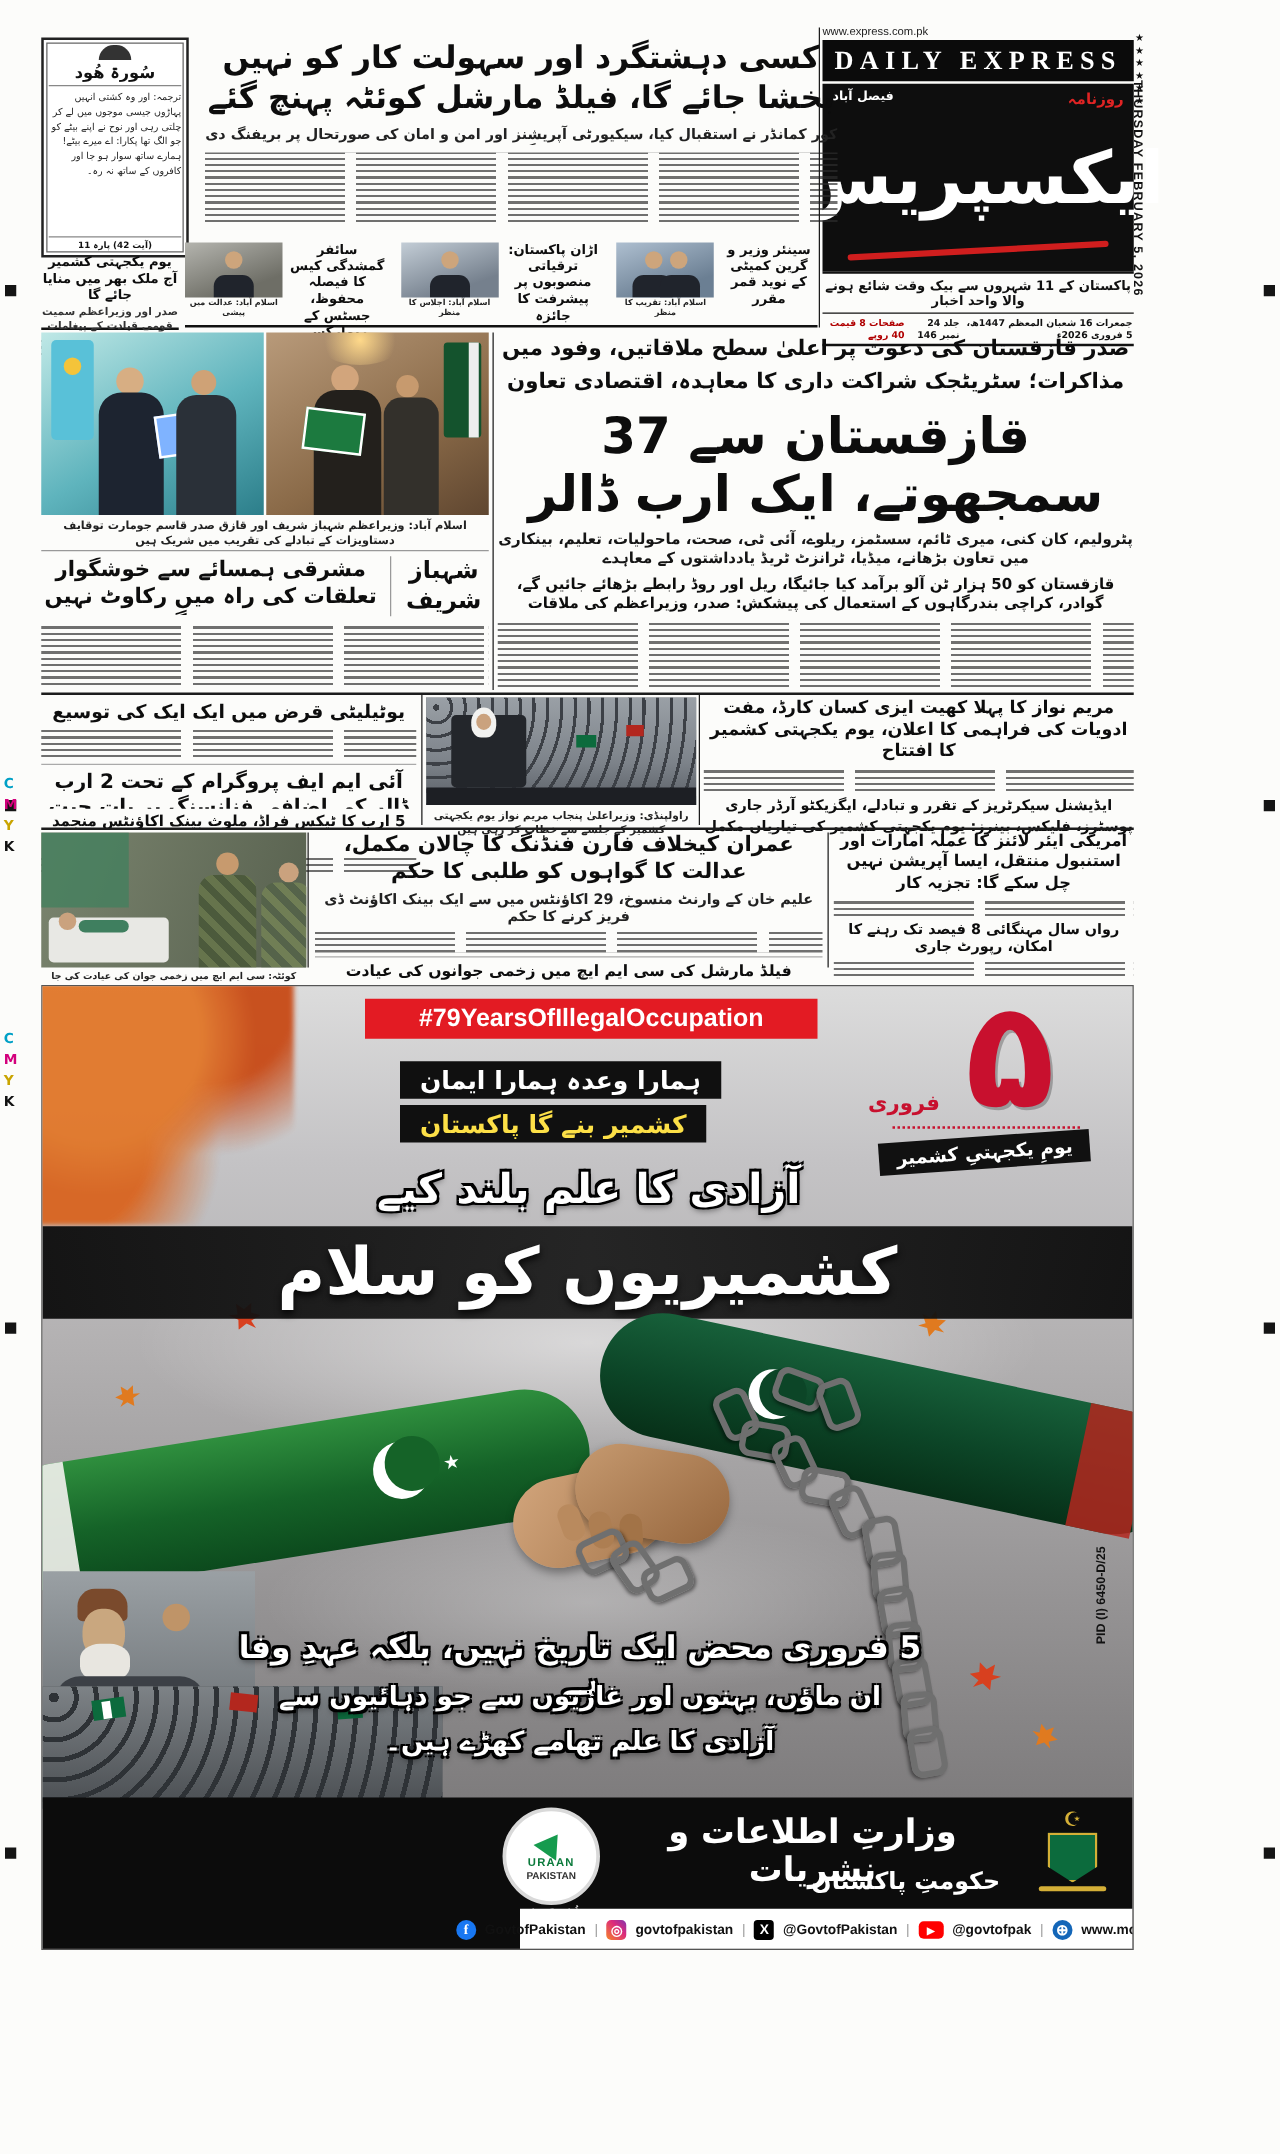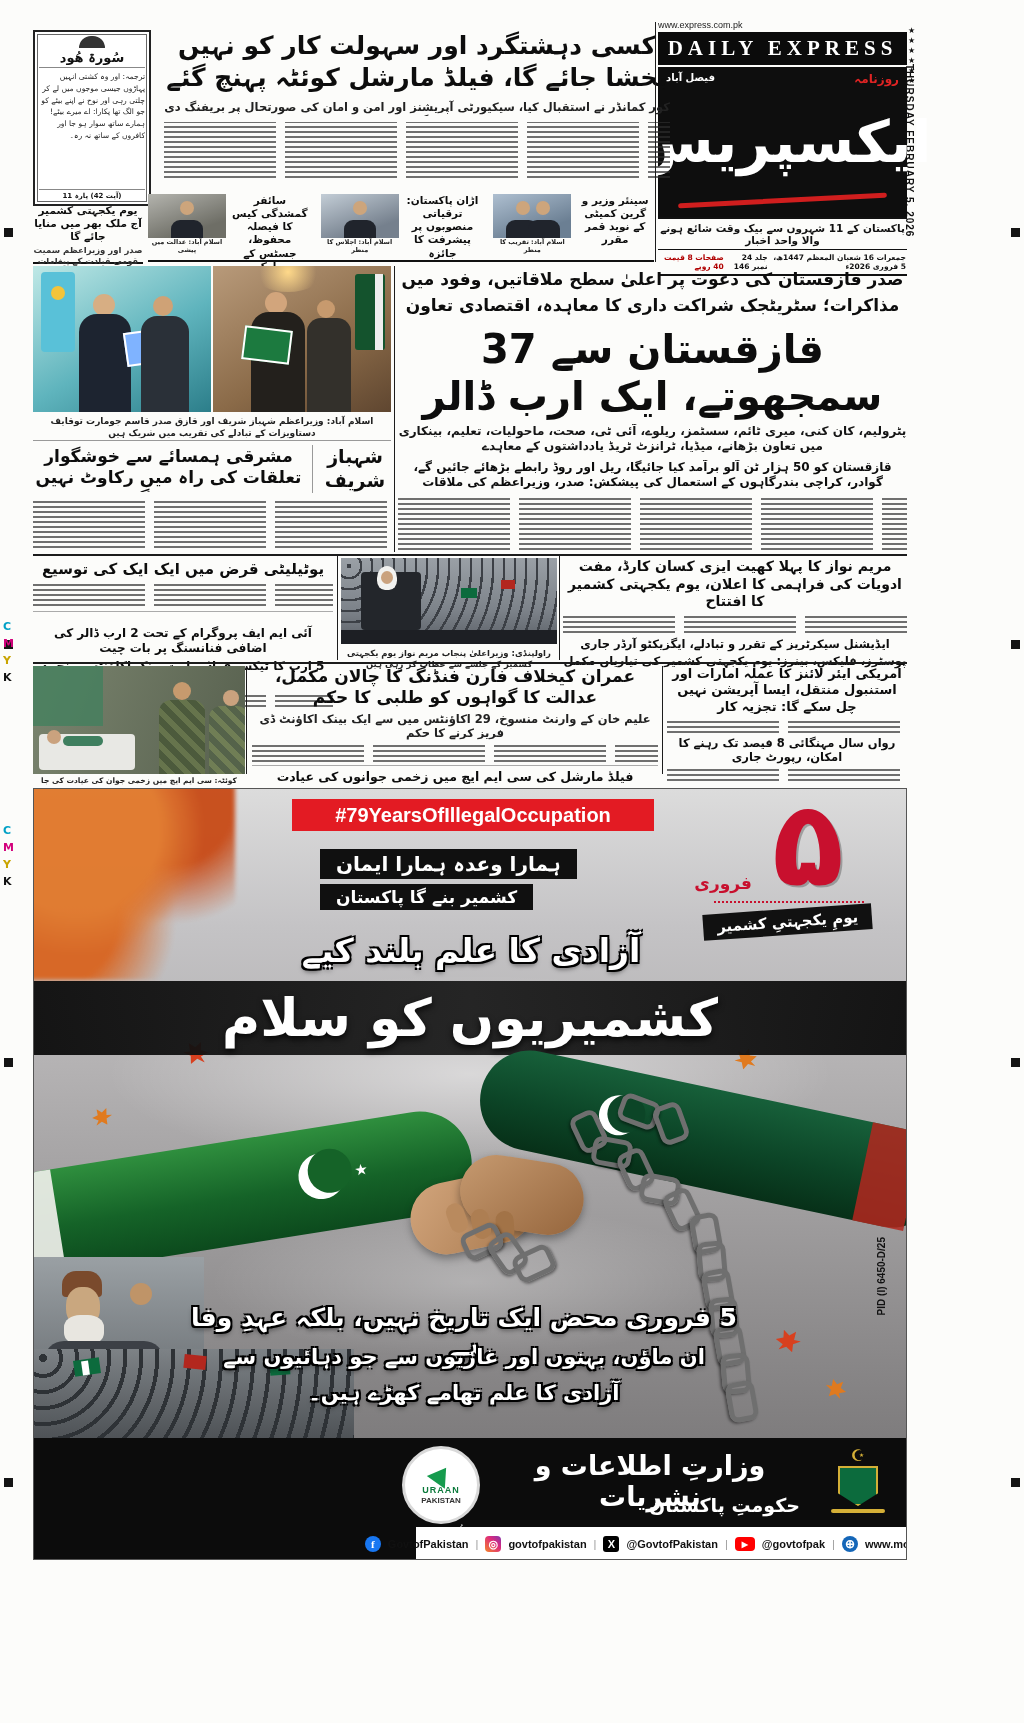--- a/index.html
+++ b/index.html
@@ -168,21 +168,21 @@
       <div class="h" style="font-size:17px;flex:1;max-height:46px;overflow:hidden;">مشرقی ہمسائے سے خوشگوار تعلقات کی راہ میں رکاوٹ نہیں بننے دینگے</div>
     </div>
     <div class="tx" style="height:50px;margin-top:5px;"></div>
   </div>
 
   <div class="rule" style="left:33px;top:554px;width:874px;height:2px;"></div>
 
   <div class="abs" style="left:33px;top:560px;width:300px;">
     <div class="h" style="font-size:15px;max-height:20px;overflow:hidden;">یوٹیلیٹی قرض میں ایک ایک کی توسیع پر حکومت خاموش</div>
     <div class="tx" style="height:22px;margin-top:4px;"></div>
-    <div class="h" style="font-size:12px;margin-top:5px;border-top:1px solid #aaa;padding-top:14px;max-height:32px;overflow:hidden;">آئی ایم ایف پروگرام کے تحت 2 ارب ڈالر کی اضافی فنانسنگ پر بات چیت</div>
+    <div class="h" style="font-size:16px;margin-top:5px;border-top:1px solid #aaa;padding-top:3px;max-height:32px;overflow:hidden;">آئی ایم ایف پروگرام کے تحت 2 ارب ڈالر کی اضافی فنانسنگ پر بات چیت</div>
     <div class="h" style="font-size:12px;margin-top:3px;max-height:32px;overflow:hidden;">5 ارب کا ٹیکس فراڈ، ملوث بینک اکاؤنٹس منجمد کرنے کا حکم</div>
     <div class="tx" style="height:14px;margin-top:4px;"></div>
   </div>
   <div class="rule" style="left:337px;top:556px;width:1px;height:104px;"></div>
 
   <div class="abs" style="left:341px;top:558px;width:216px;height:86px;position:absolute;overflow:hidden;background:#6a7076;">
     <span style="position:absolute;inset:0;background:
       repeating-radial-gradient(circle at 8px 8px,#3c4046 0 2.5px,transparent 2.5px 11px),
       linear-gradient(180deg,#9aa0a6 0%,#7d838a 60%,#5a5f66 100%);"></span>
     <span style="position:absolute;left:20px;top:14px;width:60px;height:58px;background:#23262b;border-radius:4px;"></span>
@@ -254,21 +254,21 @@
 
     <div style="position:absolute;left:636px;top:12px;width:210px;height:150px;">
       <div style="position:absolute;right:36px;top:-16px;font-size:118px;font-weight:bold;color:#c8102e;line-height:1;text-shadow:2px 2px 0 rgba(0,0,0,.25);">۵</div>
       <div style="position:absolute;right:128px;top:72px;font-size:17px;font-weight:bold;color:#c8102e;direction:rtl;">فروری</div>
       <div style="position:absolute;right:16px;top:100px;width:150px;border-top:2px dotted #c8102e;"></div>
       <div style="position:absolute;right:8px;top:108px;background:#111;color:#fff;padding:4px 14px;font-size:15px;font-weight:bold;direction:rtl;transform:rotate(-4deg);white-space:nowrap;">یومِ یکجہتیِ کشمیر</div>
     </div>
 
     <div style="position:absolute;left:286px;top:60px;width:330px;">
       <div style="display:inline-block;background:#101010;color:#fff;font-size:20px;font-weight:bold;direction:rtl;padding:3px 16px;">ہمارا وعدہ ہمارا ایمان</div><br>
-      <div style="display:inline-block;background:#101010;color:#ffffff;font-size:17px;font-weight:bold;direction:rtl;padding:3px 16px;margin-top:5px;">کشمیر بنے گا پاکستان</div>
+      <div style="display:inline-block;background:#101010;color:#fde047;font-size:20px;font-weight:bold;direction:rtl;padding:3px 16px;margin-top:5px;">کشمیر بنے گا پاکستان</div>
     </div>
 
     <div class="outl" style="position:absolute;left:60px;top:142px;width:754px;text-align:center;font-size:33px;font-weight:bold;direction:rtl;color:#fff;">آزادی کا علم بلند کیے</div>
 
     <div style="position:absolute;left:0;top:192px;width:100%;height:74px;display:flex;align-items:center;justify-content:center;
          background:linear-gradient(90deg,rgba(8,8,8,.93),rgba(32,32,32,.97) 50%,rgba(8,8,8,.93));">
       <div style="color:#fff;font-size:52px;font-weight:bold;direction:rtl;text-shadow:0 3px 6px rgba(0,0,0,.8);">کشمیریوں کو سلام</div>
     </div>
 
     <div style="position:absolute;left:-40px;top:352px;width:480px;height:104px;border-radius:60px;transform:rotate(-9deg);

